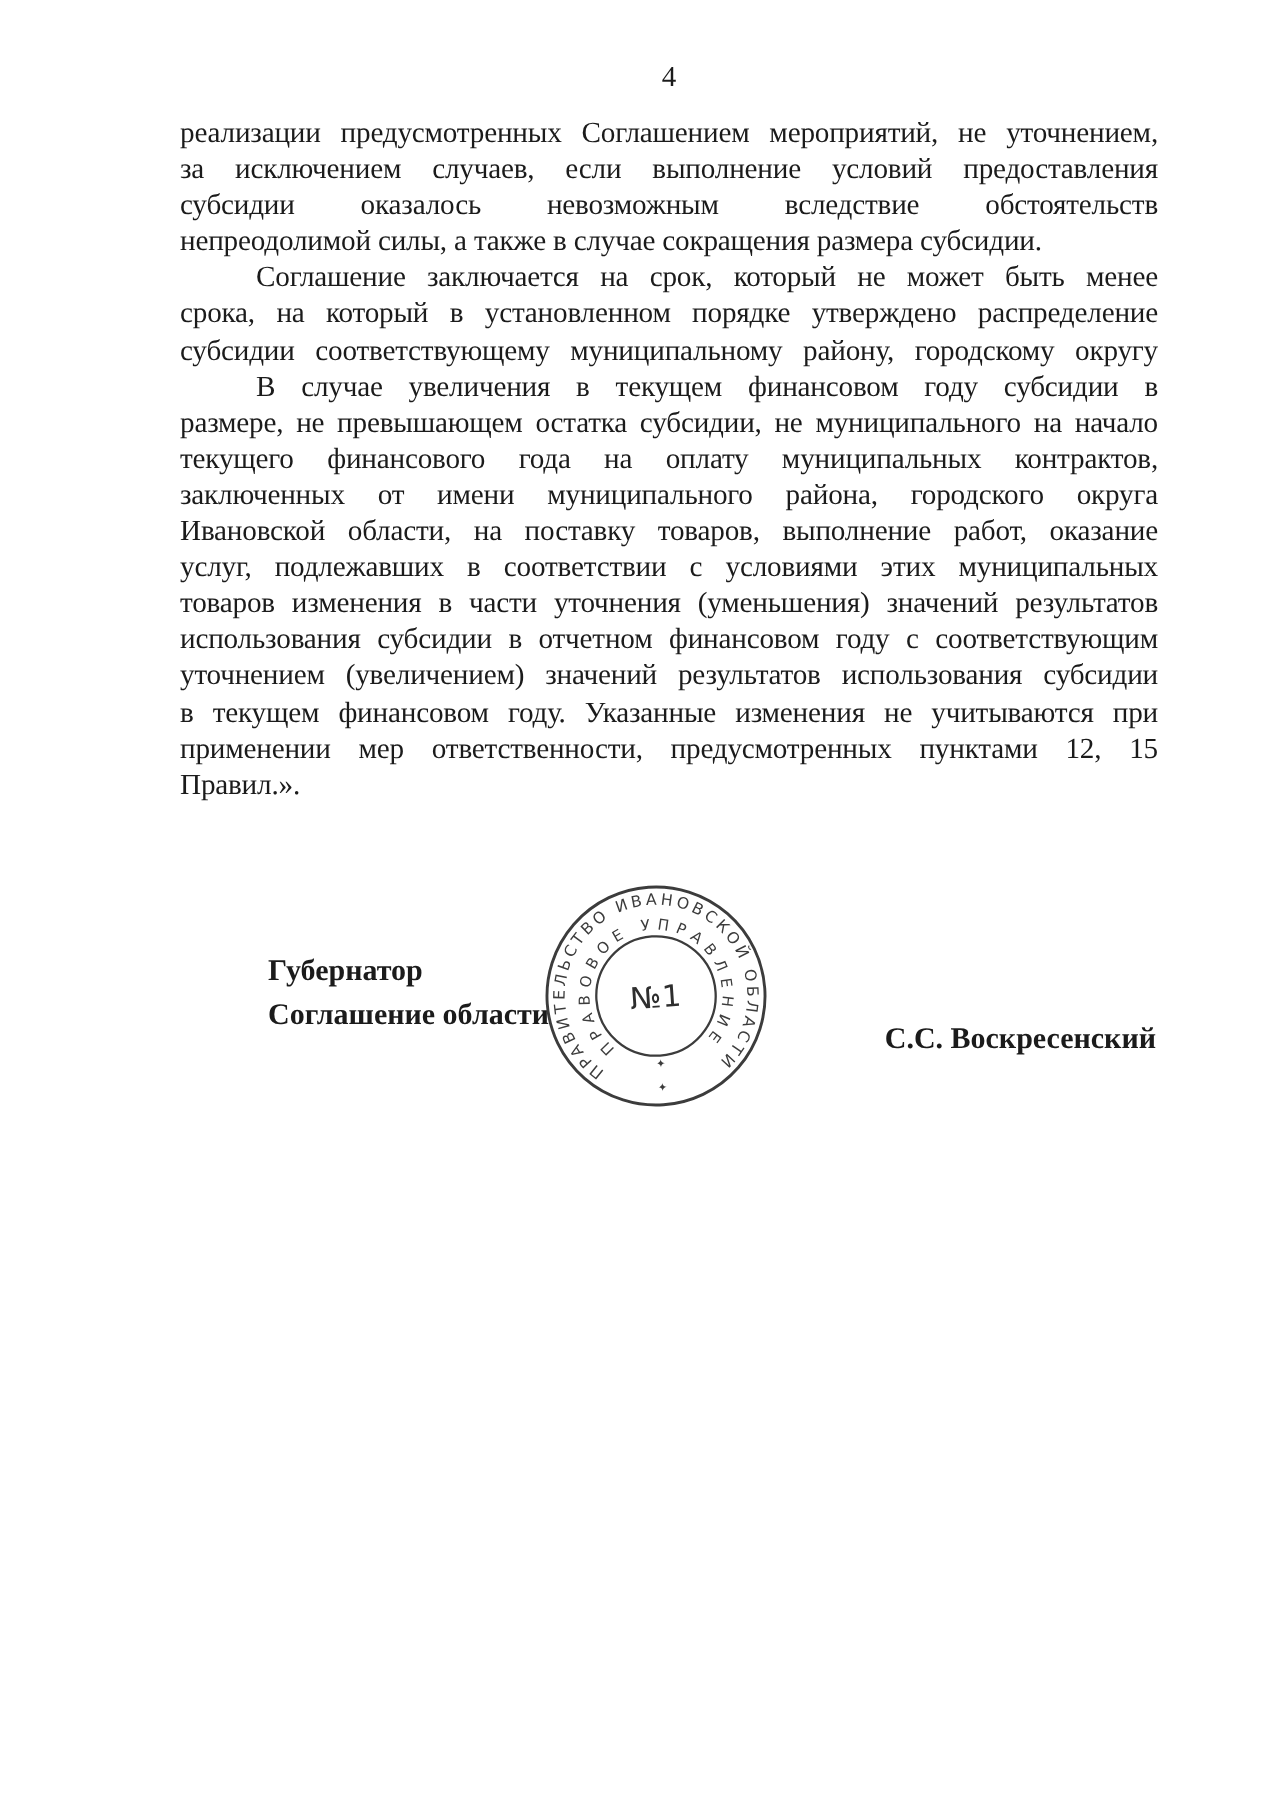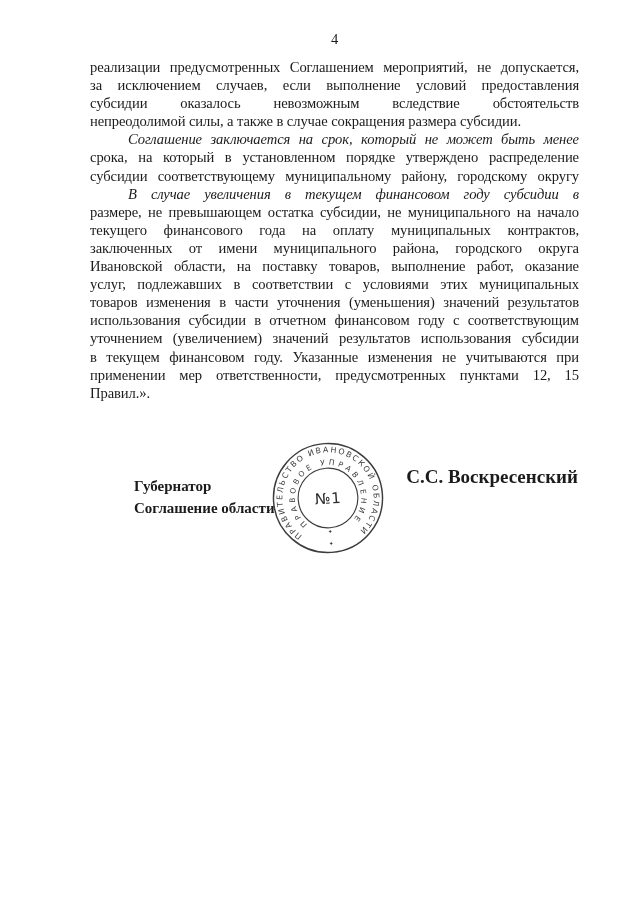--- a/index.html
+++ b/index.html
@@ -31,36 +31,36 @@
   }
   .ln {
     text-align: justify;
     text-align-last: justify;
     text-justify: inter-word;
     white-space: normal;
     height: 18.1px;
     overflow: visible;
   }
   .ln.last { text-align: center; text-align-last: left; }
-  .ln.ind  { text-indent: 38px; font-style: italic; }
+  .ln.ind  { text-indent: 38px; }
   .sig-left {
     position: absolute;
     top: 476px;
     left: 90px;
     font-weight: bold;
     font-size: 15px;
     line-height: 21.5px;
     margin-left: 44px;
   }
   .sig-name {
     position: absolute;
-    top: 466px;
+    top: 512px;
     right: 62px;
     font-weight: bold;
-    font-size: 19px;
+    font-size: 15px;
   }
   .stamp {
     position: absolute;
     top: 441px;
     left: 271px;
     width: 114px;
     height: 114px;
     transform: rotate(-4deg);
   }
   .stamp text {
@@ -73,21 +73,21 @@
   .stamp .sep { font-size: 5.5px; }
 </style>
 </head>
 <body>
 
 <div class="page">
 
   <div class="page-number">4</div>
 
   <div class="body-text">
-    <div class="ln">реализации предусмотренных Соглашением мероприятий, не допускается,</div>
+    <div class="ln">реализации предусмотренных Соглашением мероприятий, не уточнением,</div>
     <div class="ln">за исключением случаев, если выполнение условий предоставления</div>
     <div class="ln">субсидии оказалось невозможным вследствие обстоятельств</div>
     <div class="ln last">непреодолимой силы, а также в случае сокращения размера субсидии.</div>
     <div class="ln ind">Соглашение заключается на срок, который не может быть менее</div>
     <div class="ln">срока, на который в установленном порядке утверждено распределение</div>
     <div class="ln">субсидии соответствующему муниципальному району, городскому округу</div>
     <div class="ln ind">В случае увеличения в текущем финансовом году субсидии в</div>
     <div class="ln">размере, не превышающем остатка субсидии, не муниципального на начало</div>
     <div class="ln">текущего финансового года на оплату муниципальных контрактов,</div>
     <div class="ln">заключенных от&nbsp;имени муниципального района, городского округа</div>

